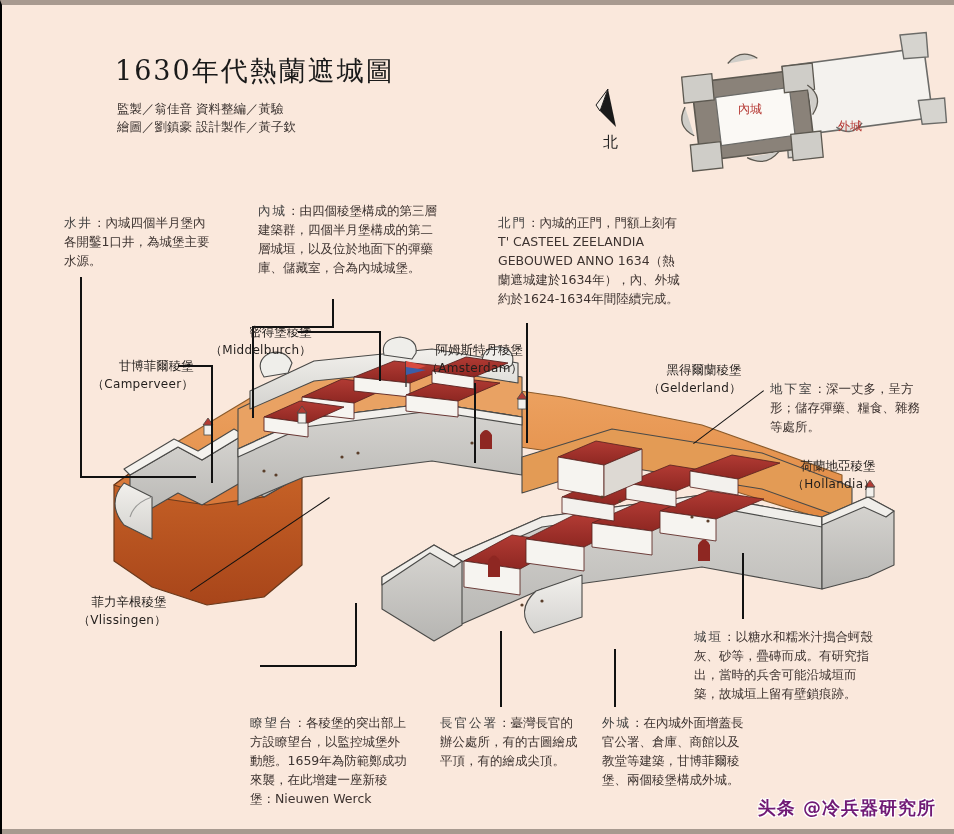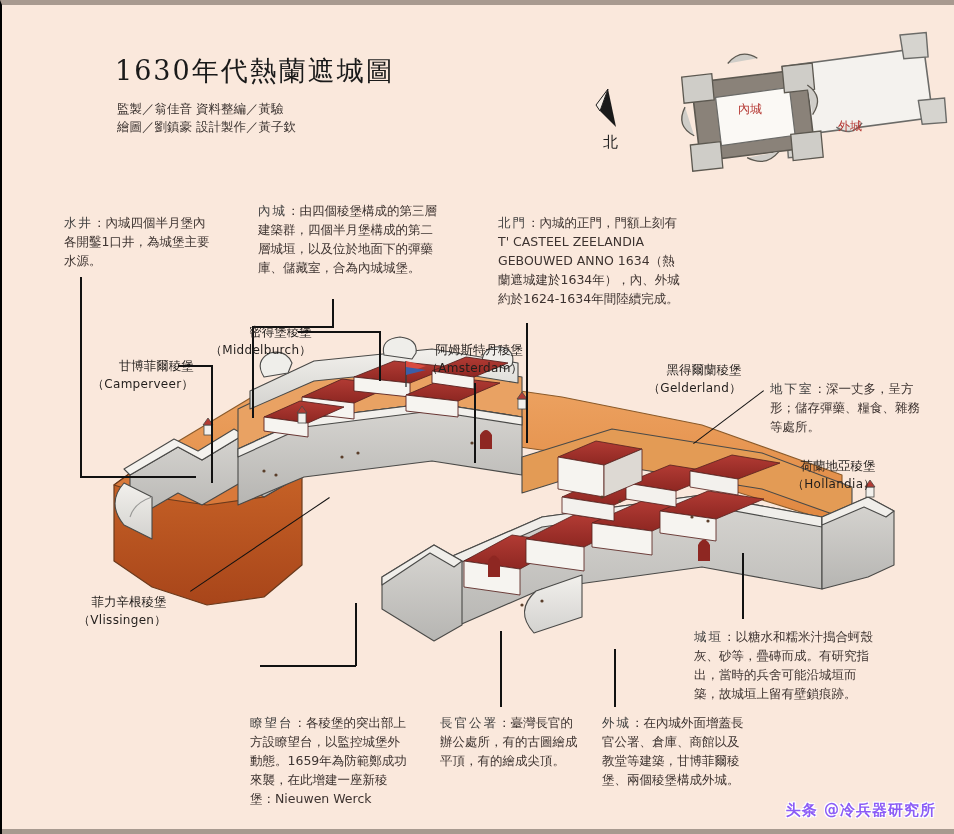--- a/index.html
+++ b/index.html
@@ -125,23 +125,23 @@
     width: 954px;
     height: 834px;
     pointer-events: none;
   }
 
   
   .watermark {
     position: absolute;
     right: 18px;
     bottom: 14px;
-    font-size: 15px;
+    font-size: 18px;
     font-weight: bold;
-    color: #8b5cf6;
+    color: #701a75;
     letter-spacing: 1px;
     text-shadow:
       -1px -1px 0 #fff, 1px -1px 0 #fff,
       -1px 1px 0 #fff, 1px 1px 0 #fff,
       0 0 3px #fff;
     white-space: nowrap;
   }
 </style>
 </head>
 <body>

